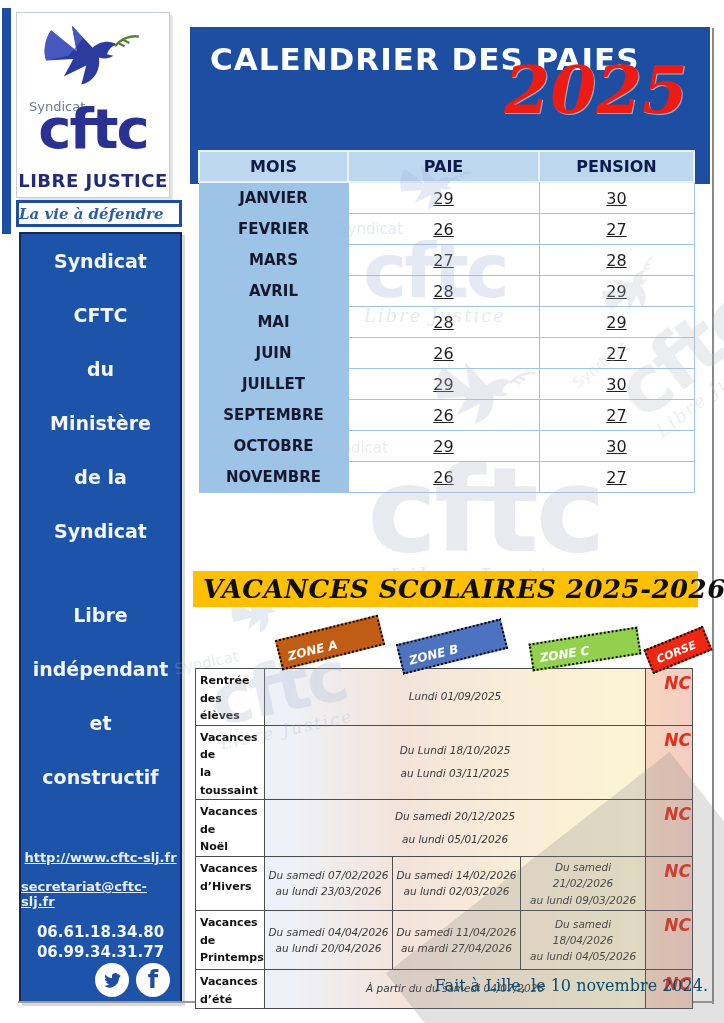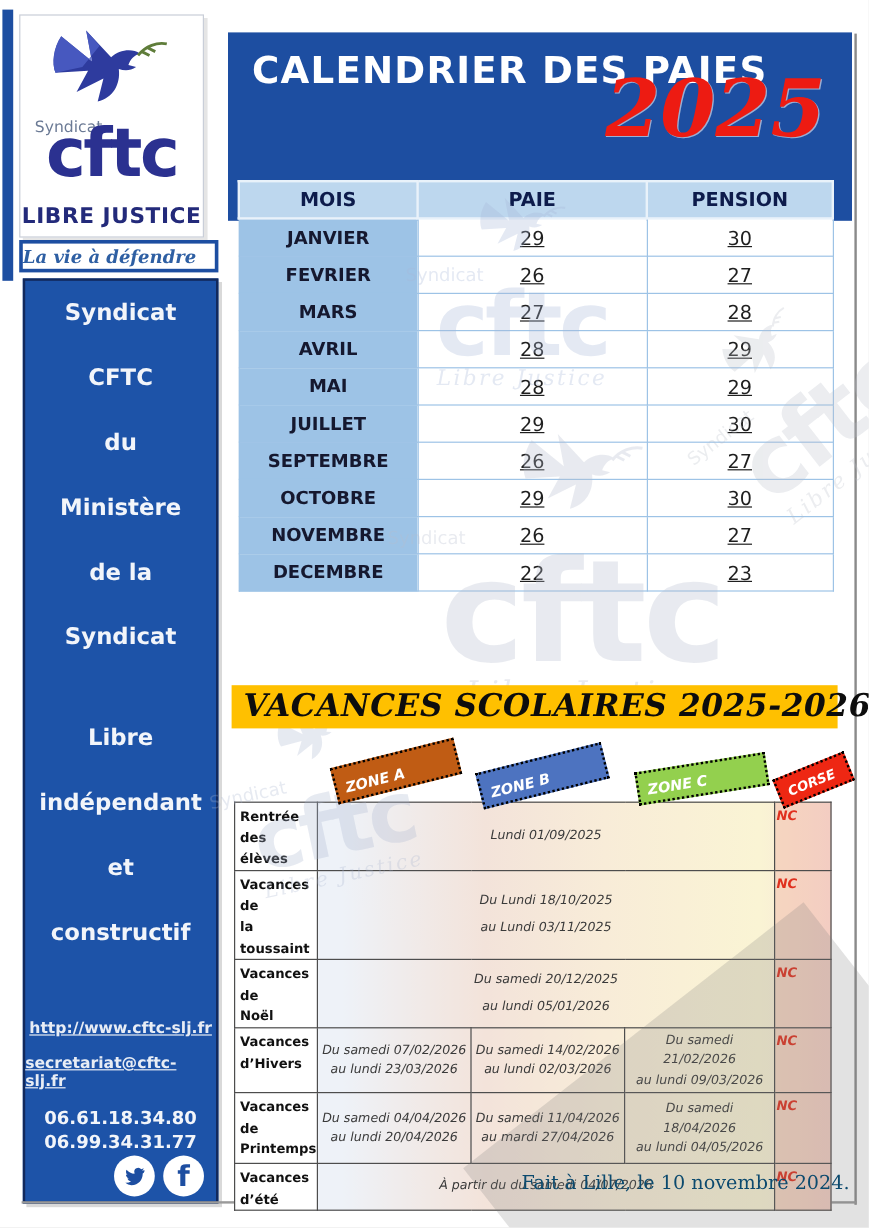--- a/index.html
+++ b/index.html
@@ -63,22 +63,22 @@
   .chip-corse{left:646px;top:637px;width:64px;height:26px;background:#ee2713;transform:rotate(-22deg);font-size:11px;}
 
   
   .vac-table{position:absolute;left:195px;top:668px;width:497px;border-collapse:collapse;table-layout:fixed;
              z-index:2;background:linear-gradient(90deg,#eef2f8 0%,#eef2f8 18%,#f3e3da 42%,#f8ecd8 62%,#faf4d4 88%,#f6e2d8 100%);}
   .vac-table td{border:1px solid #4d4d4d;font-size:10.5px;box-sizing:border-box;}
   .vac-table td.lbl{background:#fff;font-weight:bold;font-size:11px;color:#111;text-align:left;
                     vertical-align:top;padding:3px 2px 0 4px;line-height:1.6;}
   .vac-table td.dates{font-style:italic;color:#3a3a3a;text-align:center;vertical-align:middle;line-height:1.55;}
   .vac-table td.sp{line-height:2.2;}
-  .vac-table td.corse-cell{color:#e0301e;font-style:italic;font-weight:bold;text-align:left;
-                           vertical-align:top;padding-top:4px;background:rgba(238,170,158,.38);font-size:11px;}
+  .vac-table td.corse-cell{color:#e0301e;font-style:italic;font-weight:bold;text-align:right;
+                           vertical-align:top;padding-top:4px;background:rgba(238,170,158,.38);font-size:17px;}
   .ln{display:block;}
   tr.r1 td{height:35px;} tr.r2 td{height:60px;} tr.r3 td{height:54px;}
   tr.r4 td{height:54px;} tr.r5 td{height:59px;} tr.r6 td{height:38px;}
 
   
   .footer-note{position:absolute;right:16px;top:976px;font-family:"DejaVu Serif",serif;
                font-size:16px;color:#0c4a6e;z-index:6;}
   .frame-right{position:absolute;left:712px;top:28px;width:2px;height:976px;background:#8a8a8a;}
   .frame-bottom{position:absolute;left:18px;top:1001px;width:696px;height:2px;background:#9a9a9a;}
   .corner-shadow{position:absolute;right:-70px;bottom:-90px;width:360px;height:280px;
@@ -177,43 +177,43 @@
           <td class="month">AVRIL</td>
           <td class="num">28</td>
           <td class="num">29</td>
         </tr>
     <tr>
           <td class="month">MAI</td>
           <td class="num">28</td>
           <td class="num">29</td>
         </tr>
     <tr>
+          <td class="month">JUIN</td>
+          <td class="num">26</td>
+          <td class="num">27</td>
+        </tr>
+    <tr>
           <td class="month">JUILLET</td>
           <td class="num">29</td>
           <td class="num">30</td>
         </tr>
     <tr>
           <td class="month">SEPTEMBRE</td>
           <td class="num">26</td>
           <td class="num">27</td>
         </tr>
     <tr>
           <td class="month">OCTOBRE</td>
           <td class="num">29</td>
           <td class="num">30</td>
         </tr>
     <tr>
           <td class="month">NOVEMBRE</td>
           <td class="num">26</td>
           <td class="num">27</td>
-        </tr>
-    <tr>
-          <td class="month">DECEMBRE</td>
-          <td class="num">22</td>
-          <td class="num">23</td>
         </tr>
   </tbody>
     </table>
 
   <div class="yellow-banner">
     <span>VACANCES SCOLAIRES 2025-2026</span>
   </div>
   <div class="zone-chip chip-a">
       <span>ZONE A</span>
     </div>

